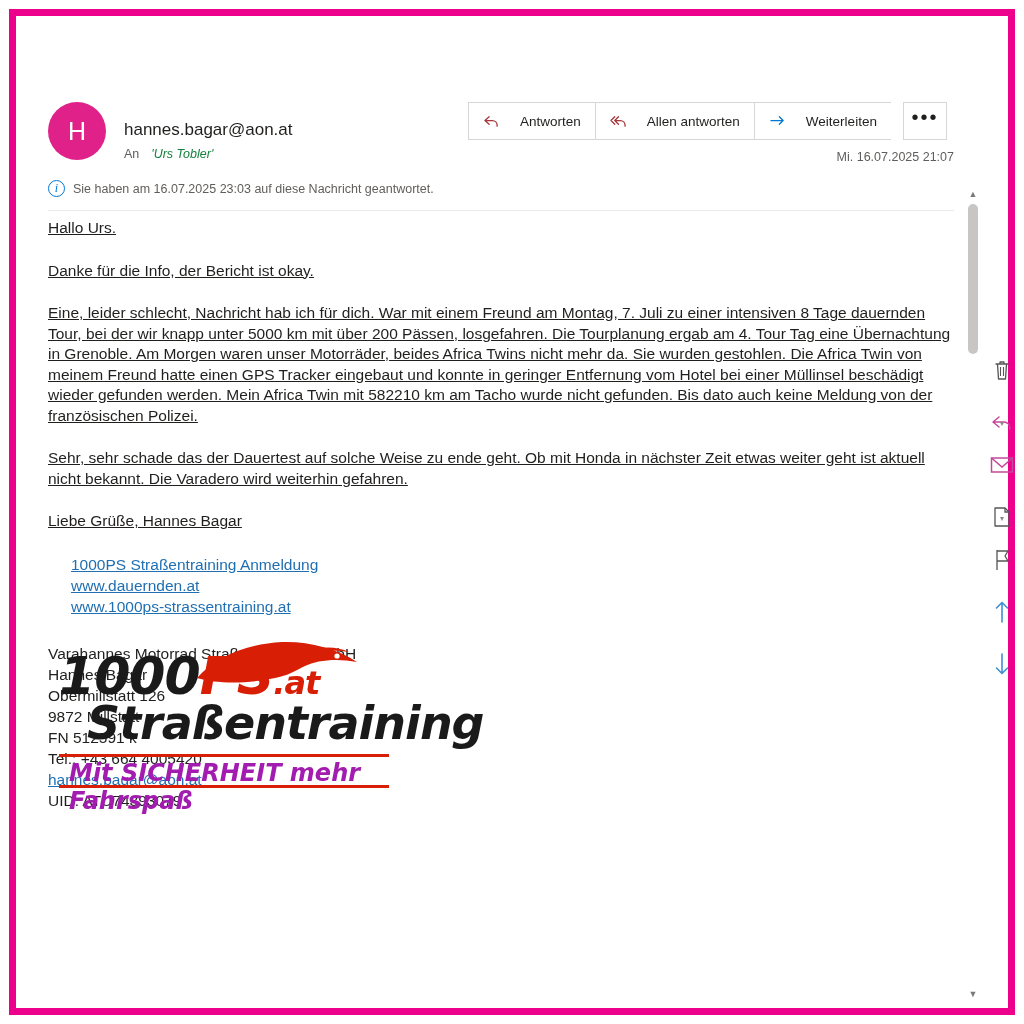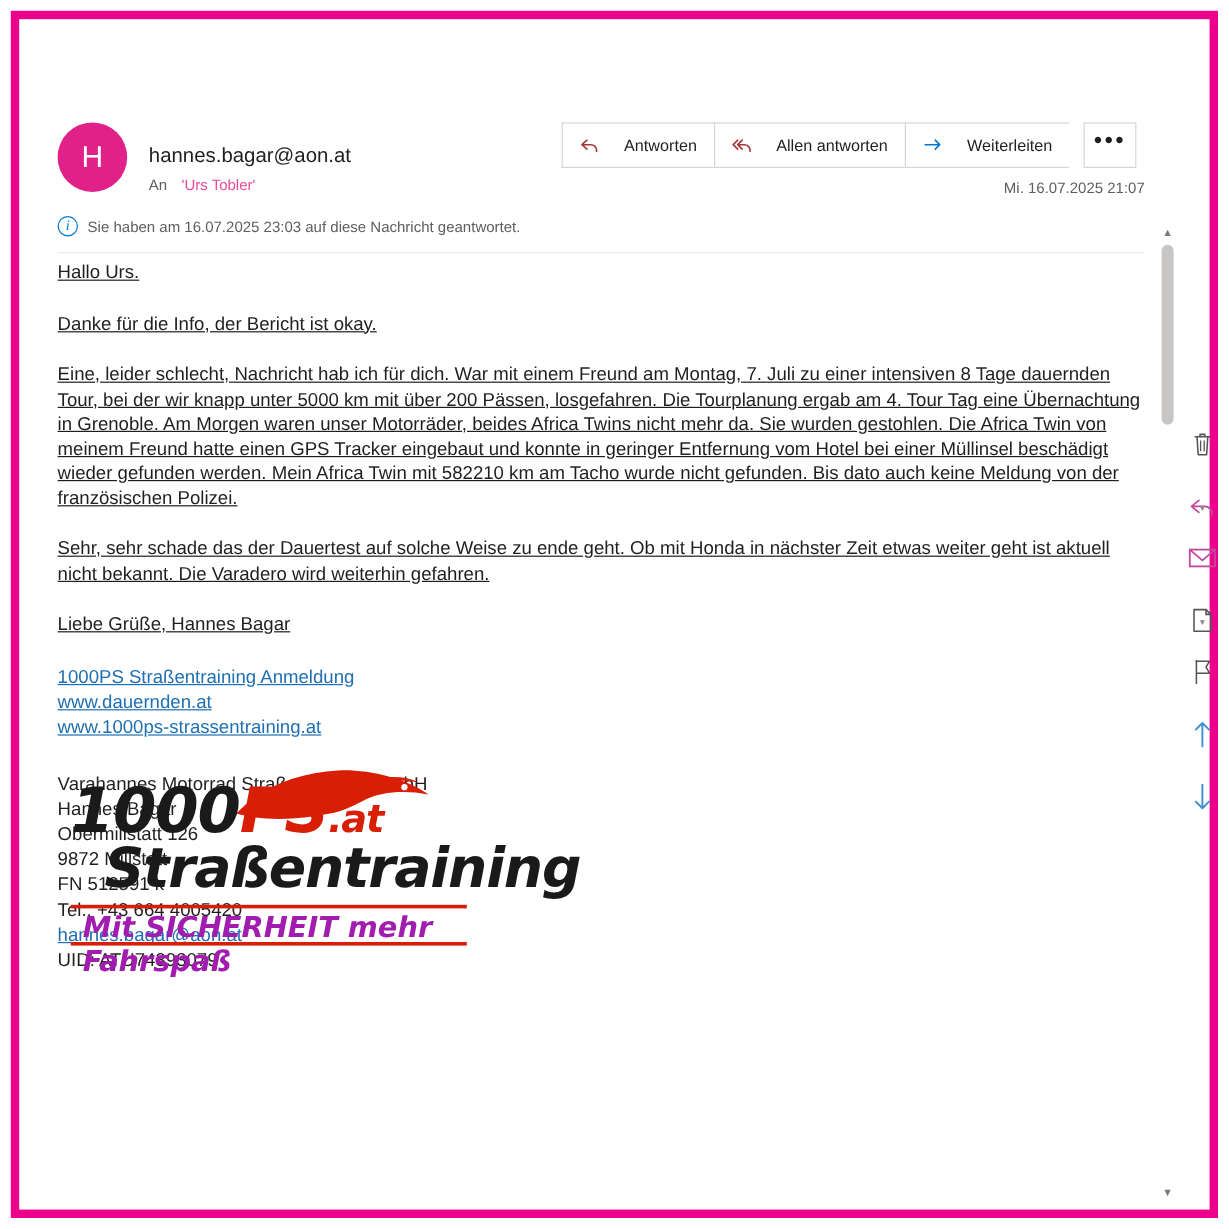--- a/index.html
+++ b/index.html
@@ -69,21 +69,21 @@
     font-size: 17px;
     color: #201f1e;
   }
   .recip-line {
     position: absolute;
     left: 76px; top: 45px;
     font-size: 12.5px;
     color: #605e5c;
   }
   .recip-to { color: #605e5c; }
-  .recip-name { color: #ec4899; margin-left: 12px; }
+  .recip-name { color: #15803d; margin-left: 12px; font-style: italic; }
   .timestamp {
     position: absolute;
     right: 0; top: 48px;
     font-size: 12.5px;
     color: #605e5c;
     text-align: center;
   }
   
   .actions {
     position: absolute;
@@ -147,21 +147,21 @@
     width: 906px;
     font-size: 15.5px;
     color: #201f1e;
     line-height: 20.5px;
   }
   .body-area p { margin: 0 0 22px 0; text-decoration: underline; }
   a.link {
     color: #1f6fb2;
     text-decoration: underline;
   }
-  .links-block { margin-bottom: 26px; line-height: 21px; }
+  .links-block { margin-bottom: 26px; line-height: 21px; margin-left: 23px; }
   .links-block a { display: block; }
   .sig-block { line-height: 21px; margin-bottom: 6px; }
   
   .logo {
     position: absolute;
     left: 15px; top: 612px;
     width: 360px; height: 180px;
   }
   .logo-text1 {
     position: absolute;

